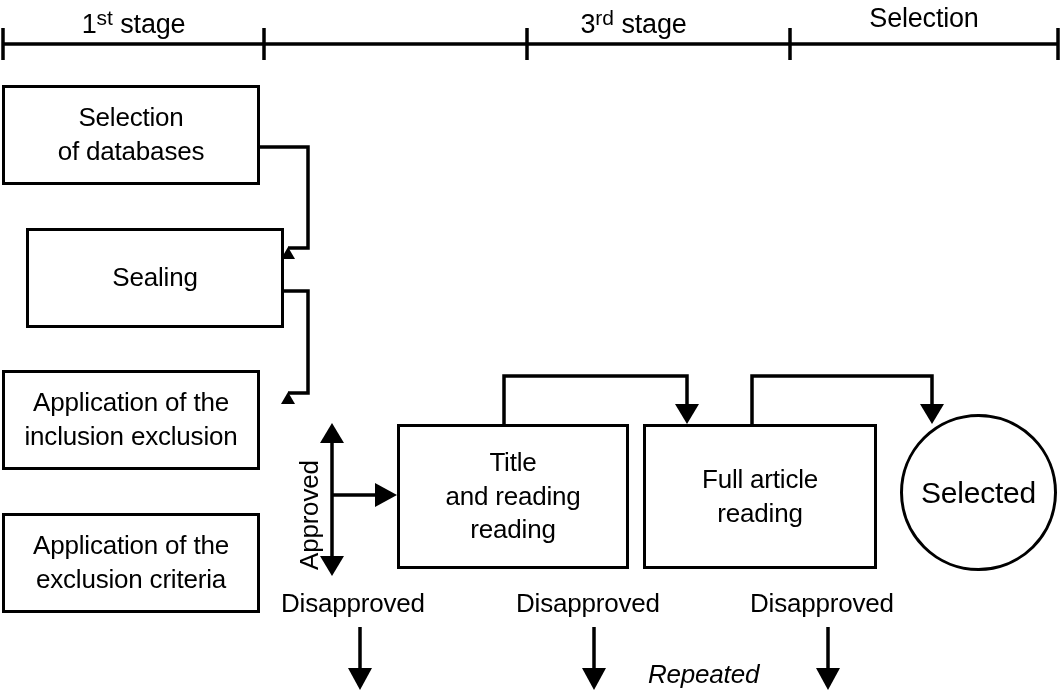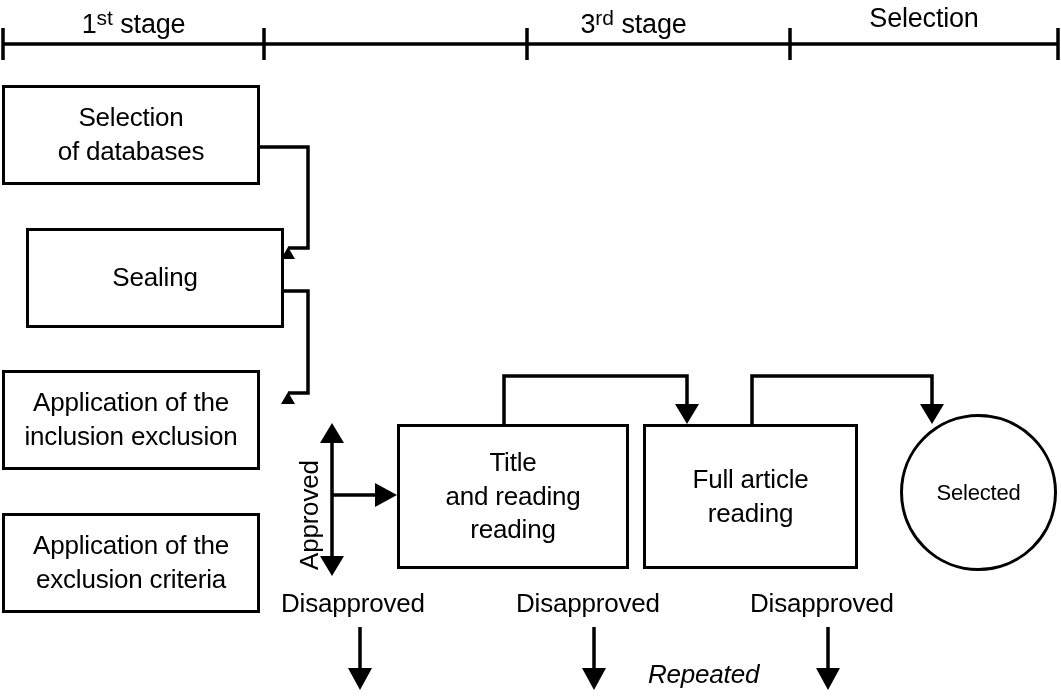--- a/index.html
+++ b/index.html
@@ -66,21 +66,21 @@
   
   .circle {
     position: absolute;
     box-sizing: border-box;
     border: 3px solid #000000;
     border-radius: 50%;
     background: #ffffff;
     display: flex;
     align-items: center;
     justify-content: center;
-    font-size: 22px;
+    font-size: 30px;
     letter-spacing: -0.2px;
   }
 
   
   .flabel {
     position: absolute;
     font-size: 26px;
     white-space: nowrap;
     letter-spacing: -0.2px;
     line-height: 1;
@@ -201,21 +201,21 @@
   </div>
 
   <div class="box" style="left:397px; top:424px; width:232px; height:145px;">
     <span class="txt">
       <span>Title</span><br>
       <span>and reading</span><br>
       <span>reading</span>
     </span>
   </div>
 
-  <div class="box" style="left:643px; top:424px; width:215px; height:145px;">
+  <div class="box" style="left:643px; top:424px; width:234px; height:145px;">
     <span class="txt">
       <span>Full article</span><br>
       <span>reading</span>
     </span>
   </div>
 
   <div class="circle" style="left:900px; top:414px; width:157px; height:157px;">
     <span>Selected</span>
   </div>
 

